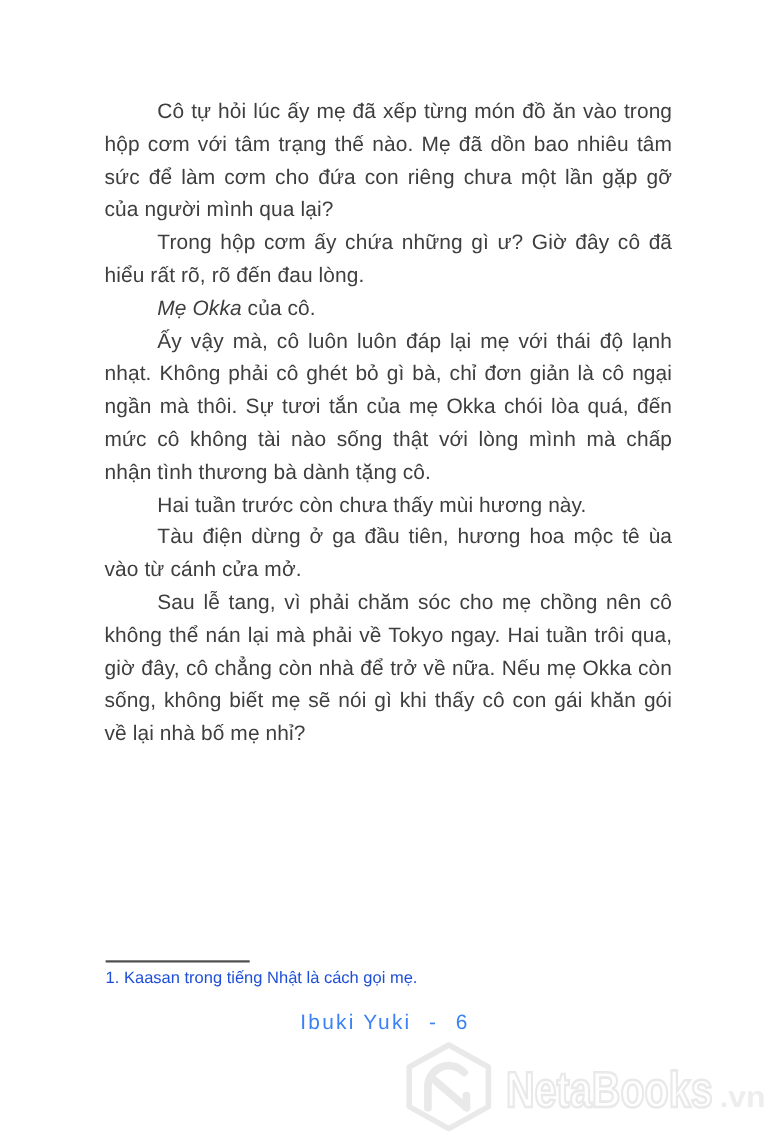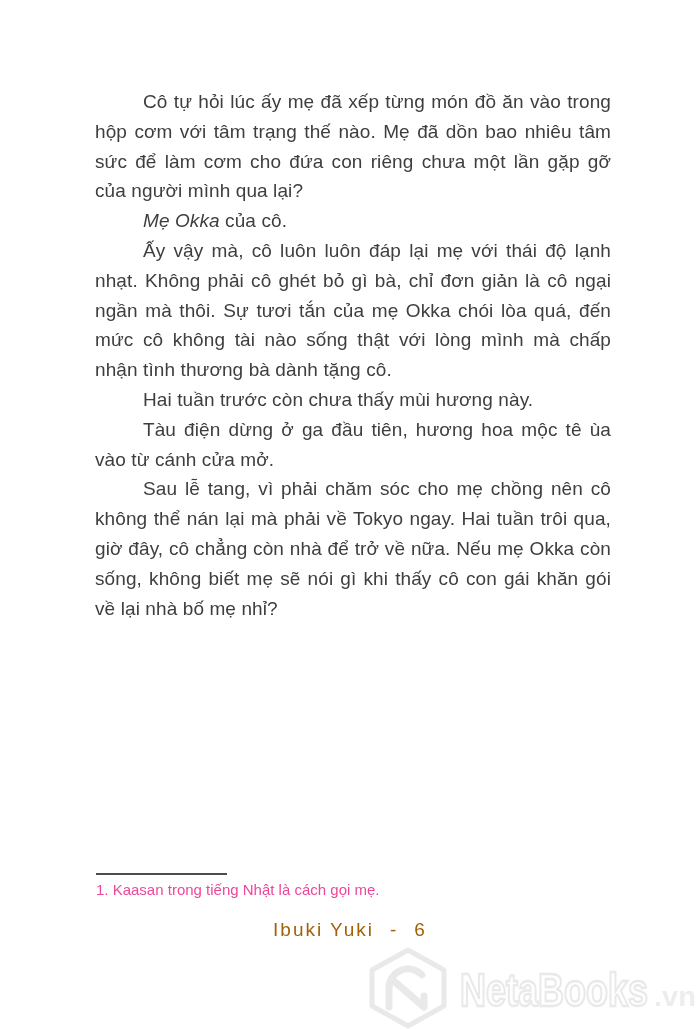--- a/index.html
+++ b/index.html
@@ -45,48 +45,49 @@
     height: 0;
     border-top: 2px solid #4d4d4d;
   }
   .footnote {
     position: absolute;
     left: 96px;
     top: 880px;
     width: 480px;
     font-size: 15px;
     line-height: 20px;
-    color: #ec4899;
+    color: #1d4ed8;
   }
   .page-footer {
     position: absolute;
     left: 0;
     top: 919px;
     width: 100%;
     text-align: center;
     font-size: 19px;
-    color: #a16207;
+    color: #3b82f6;
     letter-spacing: 2px;
   }
   .page-footer .sep { margin: 0 16px; }
   .watermark {
     position: absolute;
     left: 356px;
     top: 944px;
     width: 344px;
     height: 85px;
   }
 </style>
 </head>
 <body>
 
 <div class="page">
 
   <div class="body-text">
       <p><span>Cô tự hỏi lúc ấy mẹ đã xếp từng món đồ ăn vào trong hộp cơm với tâm trạng thế nào. Mẹ đã dồn bao nhiêu tâm sức để làm cơm cho đứa con riêng chưa một lần gặp gỡ của người mình qua lại?</span></p>
+      <p><span>Trong hộp cơm ấy chứa những gì ư? Giờ đây cô đã hiểu rất rõ, rõ đến đau lòng.</span></p>
       <p><em>Mẹ Okka</em><span> của cô.</span></p>
       <p><span>Ấy vậy mà, cô luôn luôn đáp lại mẹ với thái độ lạnh nhạt. Không phải cô ghét bỏ gì bà, chỉ đơn giản là cô ngại ngần mà thôi. Sự tươi tắn của mẹ Okka chói lòa quá, đến mức cô không tài nào sống thật với lòng mình mà chấp nhận tình thương bà dành tặng cô.</span></p>
       <p><span>Hai tuần trước còn chưa thấy mùi hương này.</span></p>
       <p><span>Tàu điện dừng ở ga đầu tiên, hương hoa mộc tê ùa vào từ cánh cửa mở.</span></p>
       <p><span>Sau lễ tang, vì phải chăm sóc cho mẹ chồng nên cô không thể nán lại mà phải về Tokyo ngay. Hai tuần trôi qua, giờ đây, cô chẳng còn nhà để trở về nữa. Nếu mẹ Okka còn sống, không biết mẹ sẽ nói gì khi thấy cô con gái khăn gói về lại nhà bố mẹ nhỉ?</span></p>
     </div>
 
   <div class="footnote-rule"></div>
 
   <div class="footnote">1. Kaasan trong tiếng Nhật là cách gọi mẹ.</div>

